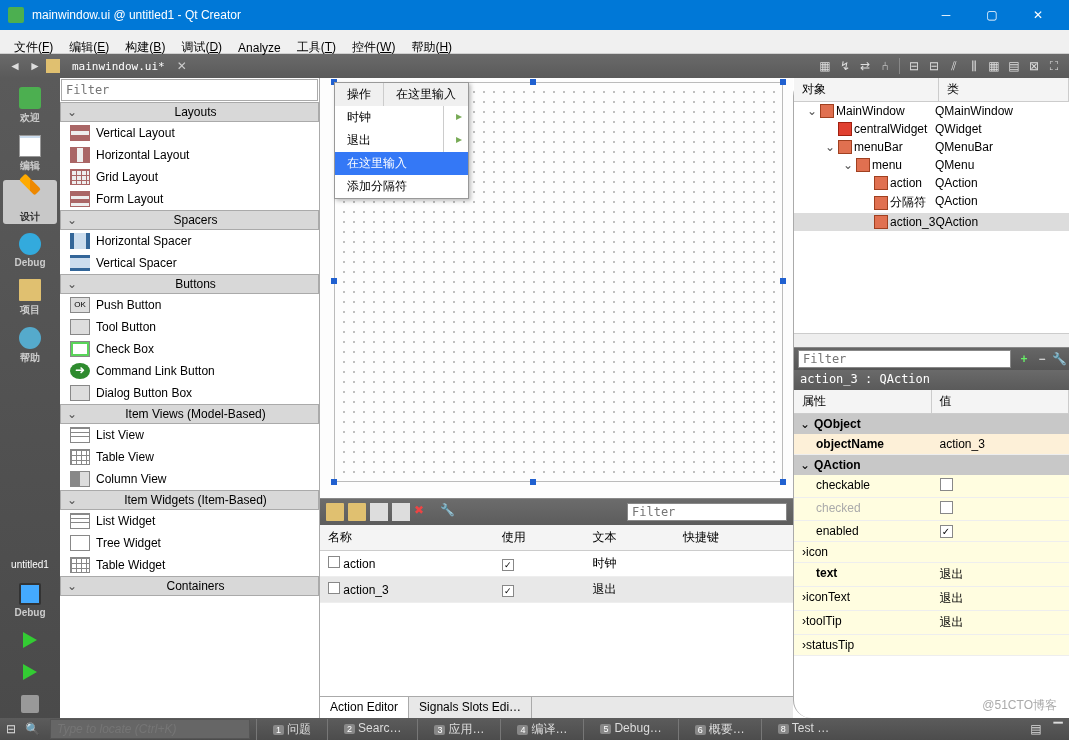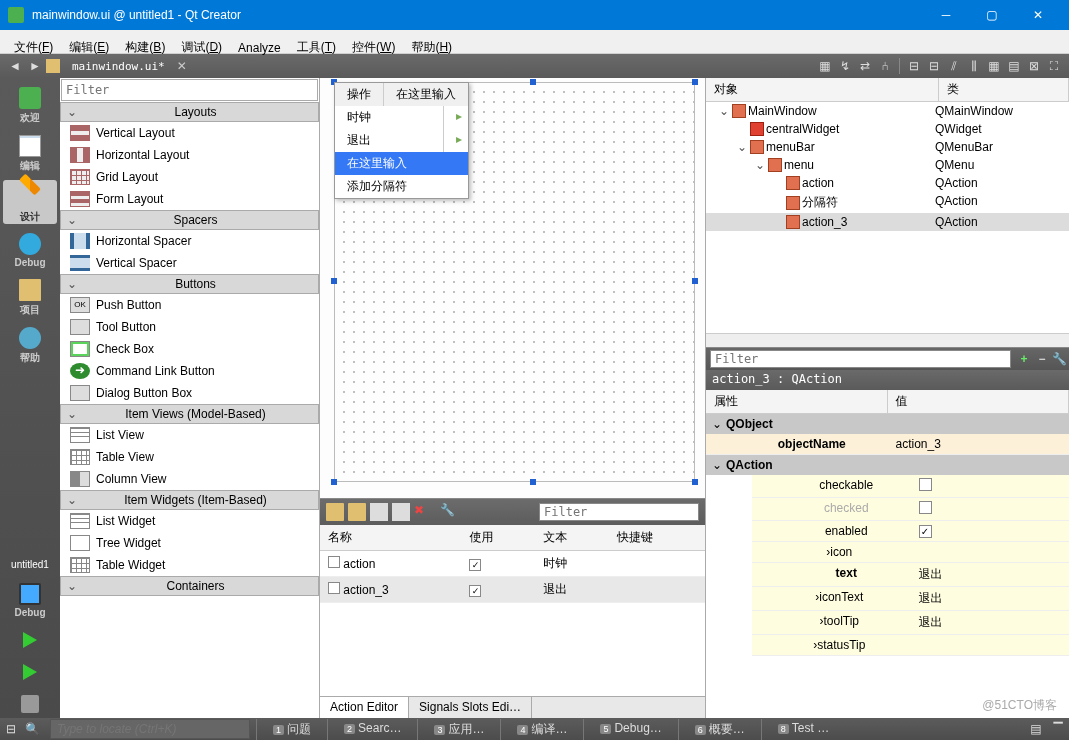--- a/index.html
+++ b/index.html
@@ -51,21 +51,21 @@
 .ae-tools .at-filter{margin-left:auto;width:160px;height:18px;border:1px solid #888;background:#fff;padding:1px 4px;font-family:monospace;color:#888;}
 .ae-table{flex:1;}
 .ae-table table{width:100%;border-collapse:collapse;}
 .ae-table th{text-align:left;padding:4px 8px;background:#f4f4f4;border-bottom:1px solid #ccc;font-weight:normal;}
 .ae-table td{padding:4px 8px;border-bottom:1px solid #eee;}
 .ae-table tr.sel td{background:#e8e8e8;}
 .ae-chk{display:inline-block;width:12px;height:12px;border:1px solid #888;background:#fff;text-align:center;font-size:9px;line-height:10px;}
 .ae-tabs{height:22px;background:#e8e8e8;border-top:1px solid #aaa;display:flex;font-family:monospace;}
 .ae-tabs .atab{padding:3px 10px;border-right:1px solid #aaa;cursor:pointer;}
 .ae-tabs .atab.active{background:#fff;}
-.right-pane{width:364px;border-left:1px solid #aaa;display:flex;flex-direction:column;background:#fff;}
+.right-pane{width:276px;border-left:1px solid #aaa;display:flex;flex-direction:column;background:#fff;border-radius:18px;}
 .obj-inspector{flex:0 0 270px;display:flex;flex-direction:column;border-bottom:1px solid #888;}
 .obj-inspector .oi-head{display:flex;background:#f4f4f4;border-bottom:1px solid #ccc;}
 .obj-inspector .oi-head div{flex:1;padding:3px 8px;border-right:1px solid #ccc;}
 .obj-inspector .oi-tree{flex:1;overflow:auto;}
 .oi-row{display:flex;padding:2px 4px;cursor:pointer;}
 .oi-row.sel{background:#dcdcdc;}
 .oi-row .oi-name{flex:1;display:flex;align-items:center;gap:2px;}
 .oi-row .oi-class{width:130px;}
 .oi-row .tw{display:inline-block;width:12px;text-align:center;color:#555;}
 .oi-row .oi-icon{width:14px;height:14px;}
@@ -74,24 +74,24 @@
 .pe-filterbar{height:22px;background:linear-gradient(#666,#555);display:flex;align-items:center;}
 .pe-filterbar .pe-filter{flex:1;height:18px;margin:0 4px;border:1px solid #888;background:#fff;padding:1px 4px;font-family:monospace;color:#888;}
 .pe-filterbar .pe-btn{width:18px;height:18px;color:#fff;display:flex;align-items:center;justify-content:center;cursor:pointer;}
 .pe-objline{height:20px;background:linear-gradient(#6a6a6a,#5a5a5a);color:#fff;padding:2px 6px;font-family:monospace;}
 .pe-head{display:flex;background:#f4f4f4;border-bottom:1px solid #ccc;}
 .pe-head div{flex:1;padding:3px 8px;border-right:1px solid #ccc;}
 .pe-list{flex:1;overflow:auto;}
 .pe-cat{background:#c8c8c8;padding:3px 6px;display:flex;align-items:center;gap:4px;cursor:pointer;}
 .pe-cat .chev{width:10px;}
 .pe-row{display:flex;padding:3px 6px;border-bottom:1px solid #eee;}
-.pe-row .pn{flex:1;padding-left:16px;text-align:center;}
+.pe-row .pn{flex:1;padding-left:16px;}
 .pe-row .pv{flex:1;}
 .pe-row.tan{background:#fdf0d8;}
-.pe-row.yel{background:#fffde0;margin-left:46px;}
+.pe-row.yel{background:#fffde0;}
 .pe-row .pchk{display:inline-block;width:13px;height:13px;border:1px solid #888;background:#fff;text-align:center;font-size:10px;line-height:11px;}
 .status{height:22px;background:linear-gradient(#5c5c5c,#4c4c4c);display:flex;align-items:center;color:#ddd;font-size:11px;}
 .status .sicon{width:18px;height:18px;display:flex;align-items:center;justify-content:center;margin:0 2px;}
 .status .locate{flex:0 0 200px;background:#666;border:1px solid #555;padding:2px 6px;font-style:italic;color:#aaa;margin:0 6px;}
 .status .stab{padding:2px 16px;border-left:1px solid #777;cursor:pointer;}
 .status .num{background:#888;color:#fff;padding:0 3px;border-radius:2px;margin-right:3px;font-size:9px;}
 .watermark{position:absolute;right:12px;bottom:26px;color:#aaa;font-size:12px;pointer-events:none;}
 
 
 .ic-vbox{background:linear-gradient(#a66 33%,transparent 33%,transparent 66%,#a66 66%),#eee;border:1px solid #a66;}

